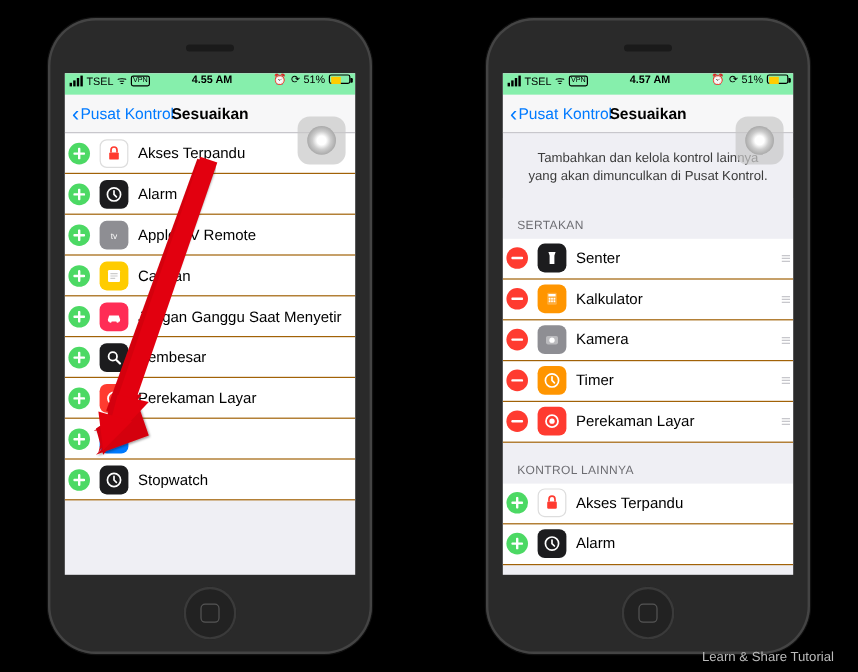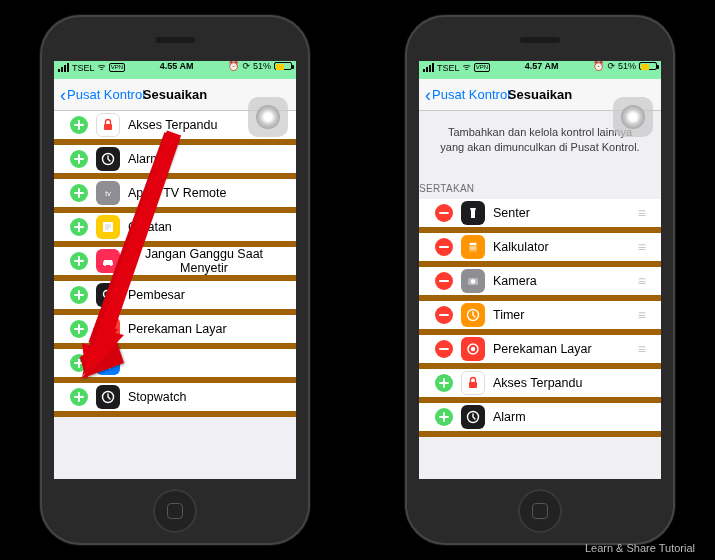--- a/index.html
+++ b/index.html
@@ -68,43 +68,43 @@
     display:flex; align-items:center; justify-content:center; z-index:50;
   }
   .assistive::before{
     content:""; width:24px; height:24px; border-radius:50%;
     background: radial-gradient(circle, #fff 22%, #ccc 45%, #aaa 70%);
   }
 
   
   .list { background:#fff; }
   .row {
-    display:flex; align-items:center; height:34px; padding: 0 16px;
-    border-bottom:6px solid #a16207; gap:8px; font-size:12.5px; color:#000;
+    display:flex; align-items:center; height:34px; padding: 0 3px;
+    border-bottom:1px solid #a16207; gap:8px; font-size:12.5px; color:#000;
     position:relative;
     text-align:center;
   }
   .row .drag { margin-left:auto; color:#c7c7cc; font-size:14px; letter-spacing:-1px;}
   .badge {
     width:18px; height:18px; border-radius:50%; display:flex; align-items:center; justify-content:center;
     color:#fff; flex:0 0 18px;
   }
   .badge.green { background:#4cd964; }
   .badge.red { background:#ff3b30; }
   .badge svg, .appic svg {display:block;}
   .appic {
     width:24px; height:24px; border-radius:6px; display:flex; align-items:center; justify-content:center;
     flex:0 0 24px; color:#fff;
   }
   .c-black{background:#1c1c1e;} .c-gray{background:#8e8e93;} .c-white{background:#fff; border:1px solid #ddd; color:#ff3b30;}
   .c-orange{background:#ff9500;} .c-yellow{background:#ffcc00; color:#555;} .c-red{background:#ff3b30;}
   .c-sred{background:#ff2d55;} .c-blue{background:#007aff;}
 
   .section-hdr {
-    padding: 18px 0 5px; font-size:10px; color:#6d6d72; text-transform:uppercase; letter-spacing:.3px;
+    padding: 18px 12px 5px; font-size:10px; color:#6d6d72; text-transform:uppercase; letter-spacing:.3px;
     background:#efeff4;
   }
   .infotext { padding: 14px 20px 10px; font-size:11px; color:#3c3c3c; text-align:center; line-height:1.35; }
 
   
   .arrow {
     position:absolute; z-index:40; pointer-events:none;
   }
 
   
@@ -417,20 +417,21 @@
           <div class="appic c-red">
             <svg width="14" height="14" viewBox="0 0 14 14">
               <circle cx="7" cy="7" r="5" stroke="#fff" stroke-width="1.5" fill="none"></circle>
               <circle cx="7" cy="7" r="2.2" fill="#fff"></circle>
             </svg>
           </div>
           <span>Perekaman Layar</span>
           <span class="drag">≡</span>
         </div>
       </div>
+    <div class="section-hdr">KONTROL LAINNYA</div>
     <div class="list" id="right-more">
         <div class="row">
           <div class="badge green">
             <svg width="10" height="10" viewBox="0 0 10 10">
               <path d="M5 1v8M1 5h8" stroke="#fff" stroke-width="2" stroke-linecap="round"></path>
             </svg>
           </div>
           <div class="appic c-white">
             <svg width="14" height="14" viewBox="0 0 14 14">
               <rect x="3" y="6" width="8" height="6" rx="1" fill="currentColor"></rect>

